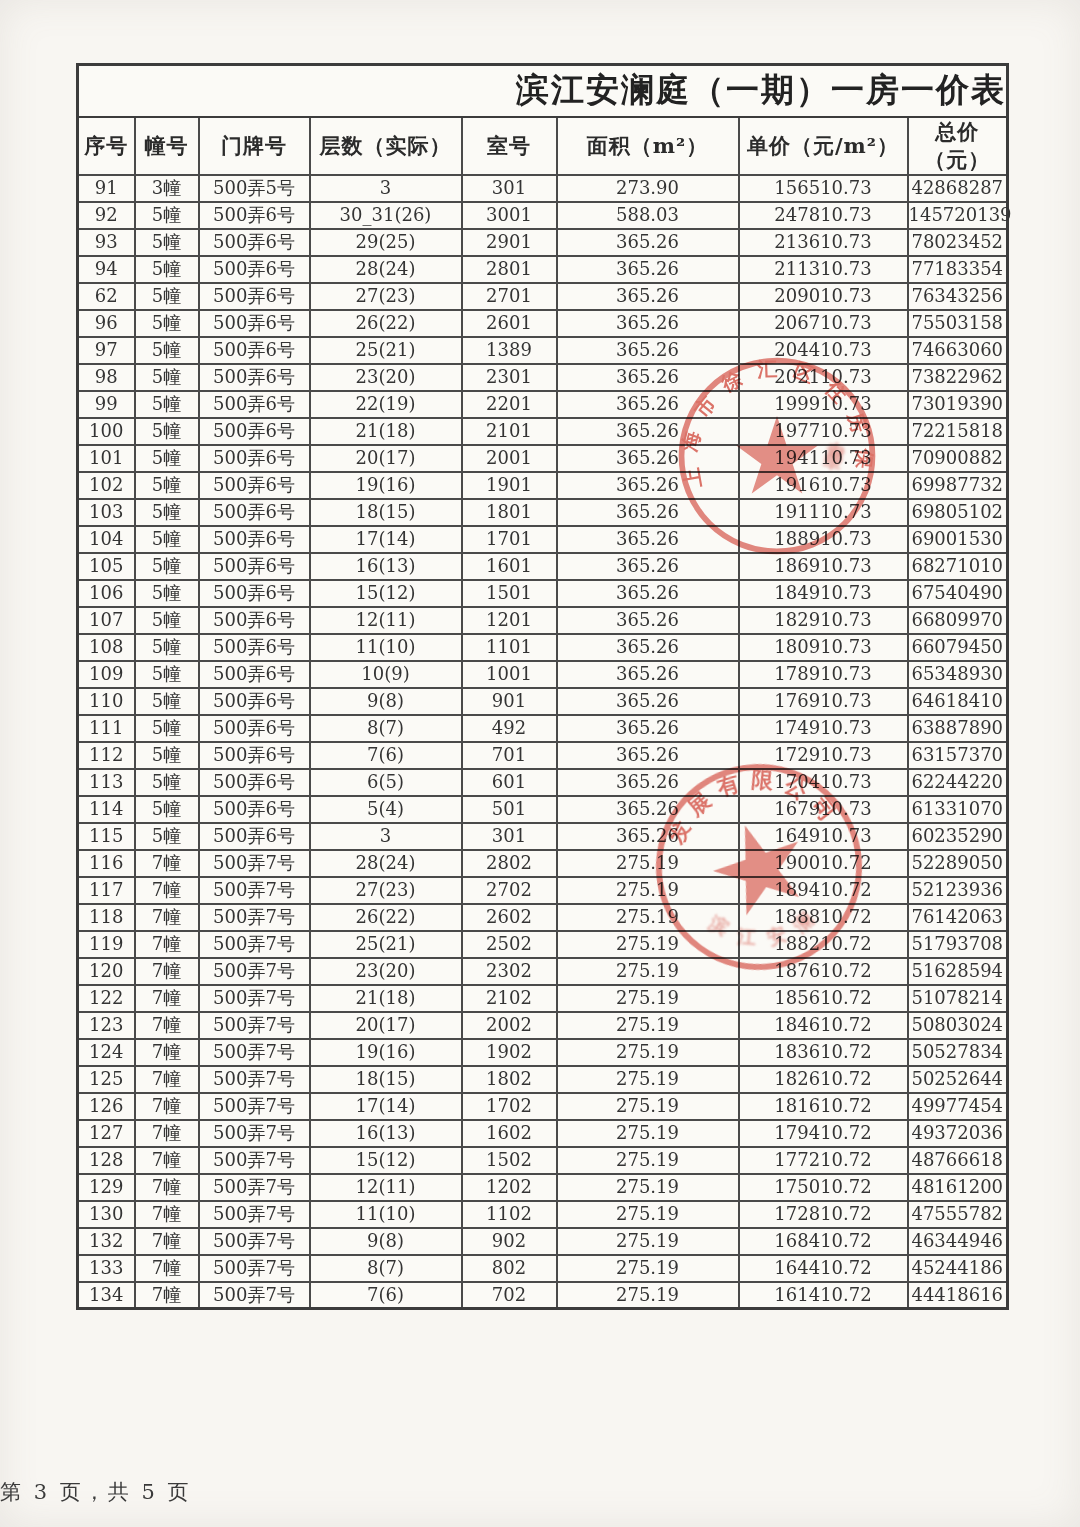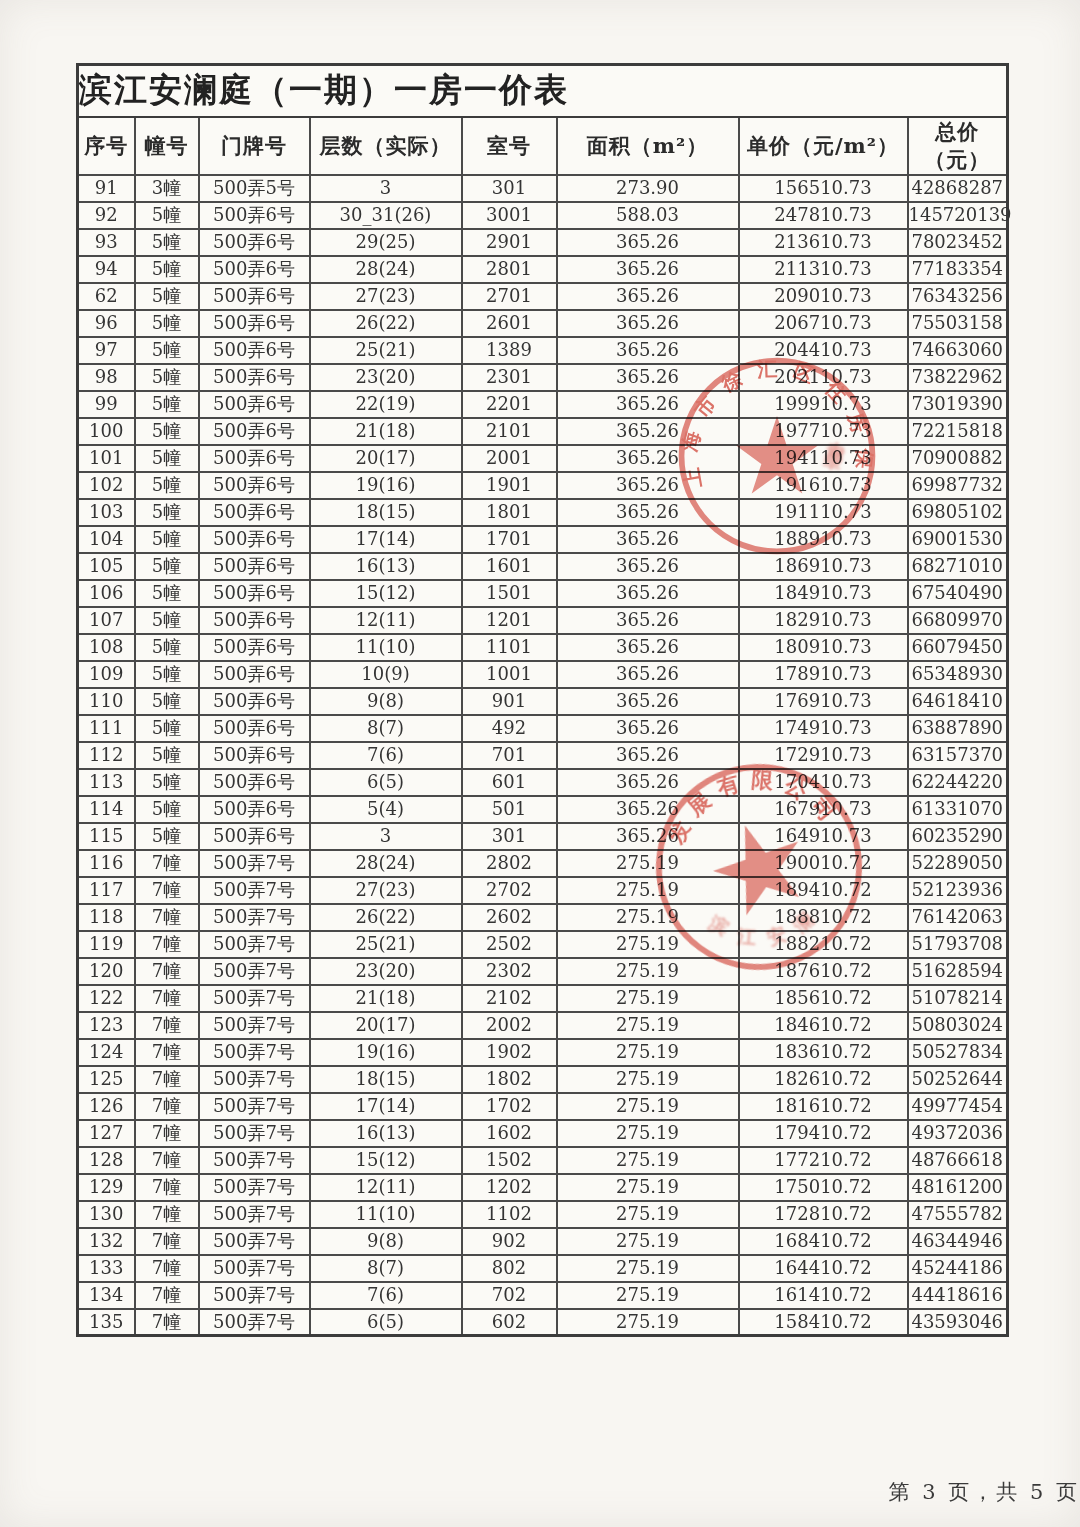--- a/index.html
+++ b/index.html
@@ -28,36 +28,36 @@
   table.price col.c1{width:57px}
   table.price col.c2{width:64px}
   table.price col.c3{width:111px}
   table.price col.c4{width:152px}
   table.price col.c5{width:95px}
   table.price col.c6{width:182px}
   table.price col.c7{width:169px}
   table.price col.c8{width:100px}
   .title-cell{
     height:52px;border:2px solid var(--border-dark);
-    text-align:left;vertical-align:middle;
+    text-align:right;vertical-align:middle;
     font-size:33px;font-weight:bold;letter-spacing:2px;color:#222;
   }
   thead th.colhead{
     height:58px;border:2px solid var(--border-inner);
     font-size:21px;font-weight:bold;text-align:center;vertical-align:middle;
     color:#2b2b2b;letter-spacing:1px;
   }
   tbody td{
     height:27px;border:2px solid var(--border-inner);
     font-size:18px;text-align:center;vertical-align:middle;
     line-height:1;white-space:nowrap;color:var(--text);
   }
   .footer{
     position:absolute;left:0;top:1478px;width:100%;
-    text-align:right;font-size:21px;color:#3a3a3a;letter-spacing:3px;
+    text-align:left;font-size:21px;color:#3a3a3a;letter-spacing:3px;
   }
   
   .stamp{
     position:absolute;mix-blend-mode:multiply;
     filter:blur(.7px) opacity(.82);
     pointer-events:none;
   }
   .stamp svg{display:block;}
   .seal-ring{fill:none;stroke:var(--stamp-red);stroke-width:6;stroke-opacity:.85;}
   .seal-star{fill:var(--stamp-red);fill-opacity:.8;}
@@ -513,30 +513,20 @@
         </tr>
         <tr>
           <td>134</td>
           <td>7幢</td>
           <td>500弄7号</td>
           <td>7(6)</td>
           <td>702</td>
           <td>275.19</td>
           <td>161410.72</td>
           <td>44418616</td>
-        </tr>
-        <tr>
-          <td>135</td>
-          <td>7幢</td>
-          <td>500弄7号</td>
-          <td>6(5)</td>
-          <td>602</td>
-          <td>275.19</td>
-          <td>158410.72</td>
-          <td>43593046</td>
         </tr>
       </tbody>
   </table>
 
   <div class="stamp" id="stamp1" style="left:672px;top:350px;width:210px;height:212px;">
     <svg viewBox="0 0 220 220" width="210" height="212">
       <circle class="seal-ring" cx="110" cy="110" r="100"></circle>
       <polygon class="seal-star" points="110,68 99.9,99.1 67.2,99.1 93.6,118.3 83.5,149.4 110,130.2 136.5,149.4 126.4,118.3 152.8,99.1 120.1,99.1"></polygon>
       <path id="sealArc1" d="M33.9,145.5 A84,84 0 1 1 186.1,145.5" fill="none"></path>
       <text class="seal-arc-text" font-size="21" letter-spacing="15">

